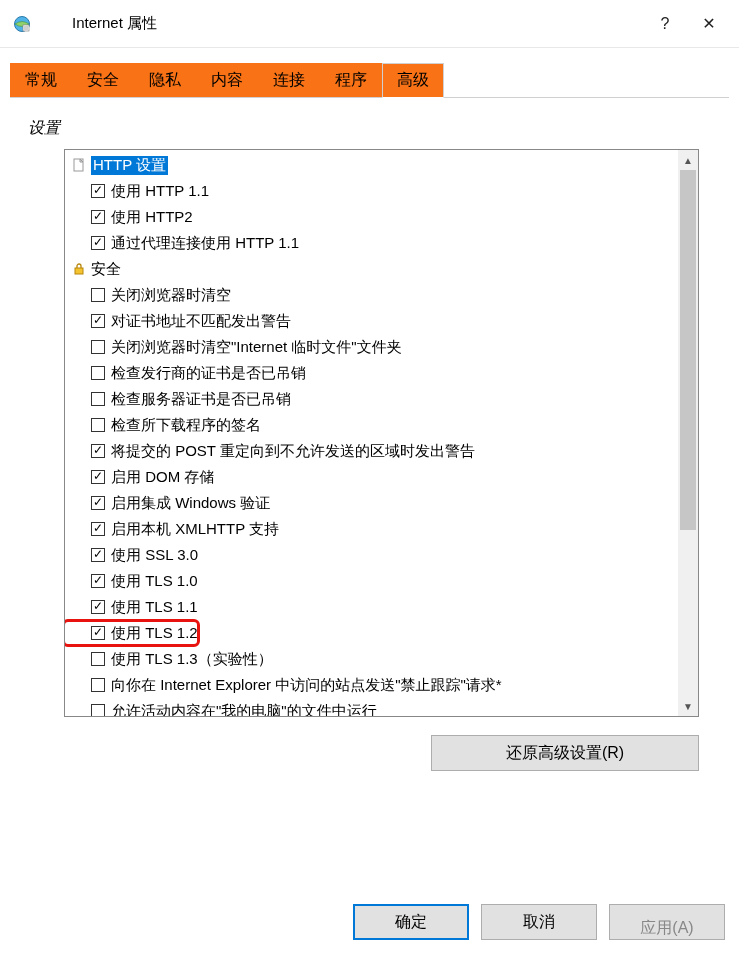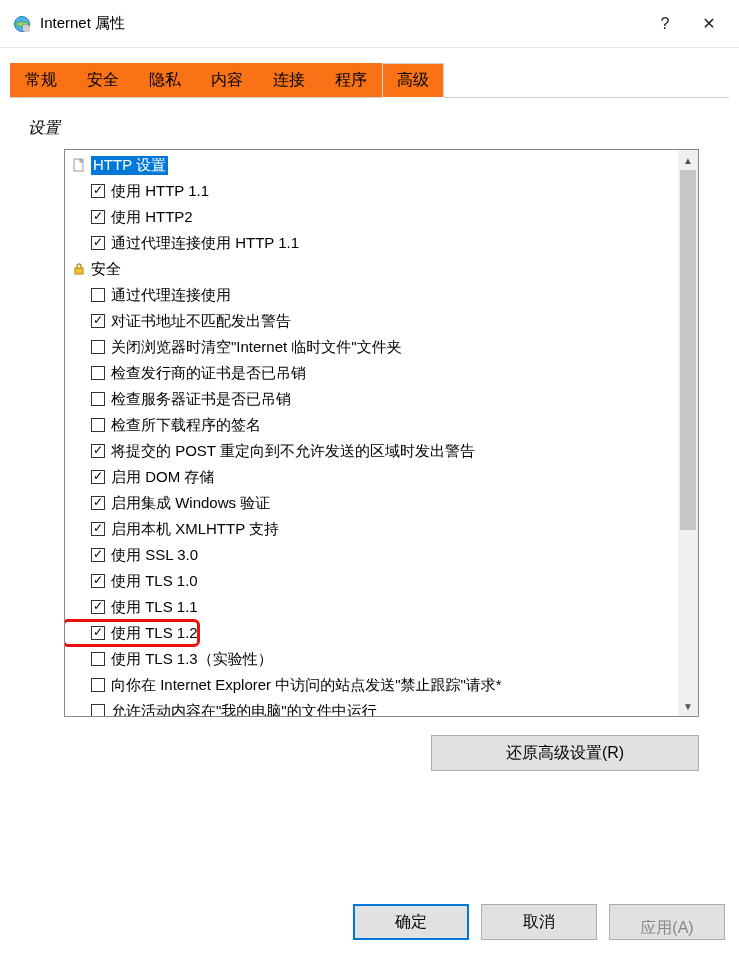--- a/index.html
+++ b/index.html
@@ -18,21 +18,21 @@
     align-items: center;
     height: 48px;
     padding: 0 8px 0 12px;
     border-bottom: 1px solid #e8e8e8;
   }
   .title-icon {
     width: 20px; height: 20px;
     margin-right: 8px;
     display: flex; align-items: center; justify-content: center;
   }
-  .title-text { flex: 1; }
+  .title-text { flex: 1; margin-left: 32px; }
   .title-btn {
     width: 44px; height: 40px;
     display: flex; align-items: center; justify-content: center;
     font-size: 16px;
     color: #222;
   }
   .tabs {
     display: flex;
     padding-left: 10px;
     padding-top: 14px;
@@ -207,21 +207,21 @@
           <span class="cat-icon">
             <svg width="14" height="14" viewBox="0 0 14 14">
               <rect x="3" y="6" width="8" height="6" fill="#f4c430" stroke="#b8860b"></rect>
               <path d="M5 6 V4 a2 2 0 0 1 4 0 V6" fill="none" stroke="#b8860b" stroke-width="1.3"></path>
             </svg>
           </span>
           <span>安全</span>
         </div>
         <div class="row item">
           <span class="chk"></span>
-          <span>通过代理连接使用</span>
+          <span>关闭浏览器时清空</span>
         </div>
         <div class="row item">
           <span class="chk checked"></span>
           <span>对证书地址不匹配发出警告</span>
         </div>
         <div class="row item">
           <span class="chk"></span>
           <span>关闭浏览器时清空"Internet 临时文件"文件夹</span>
         </div>
         <div class="row item">

